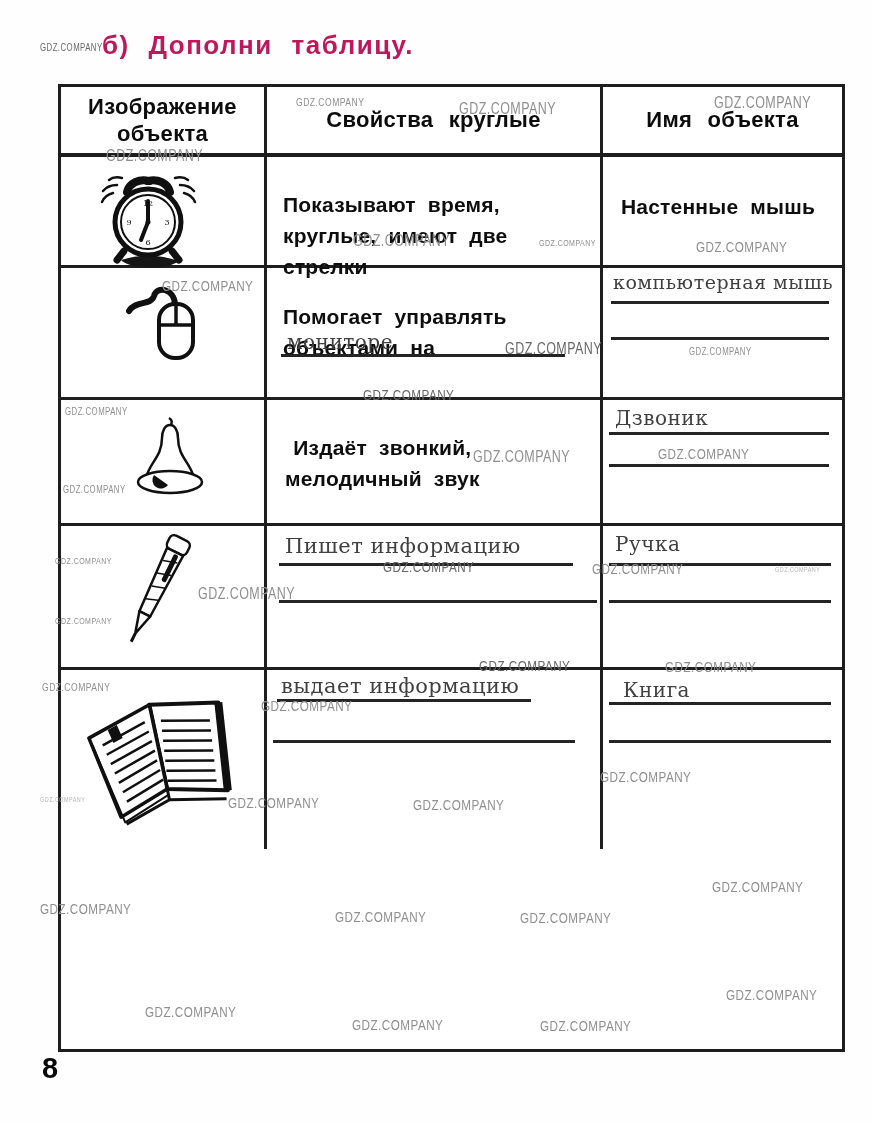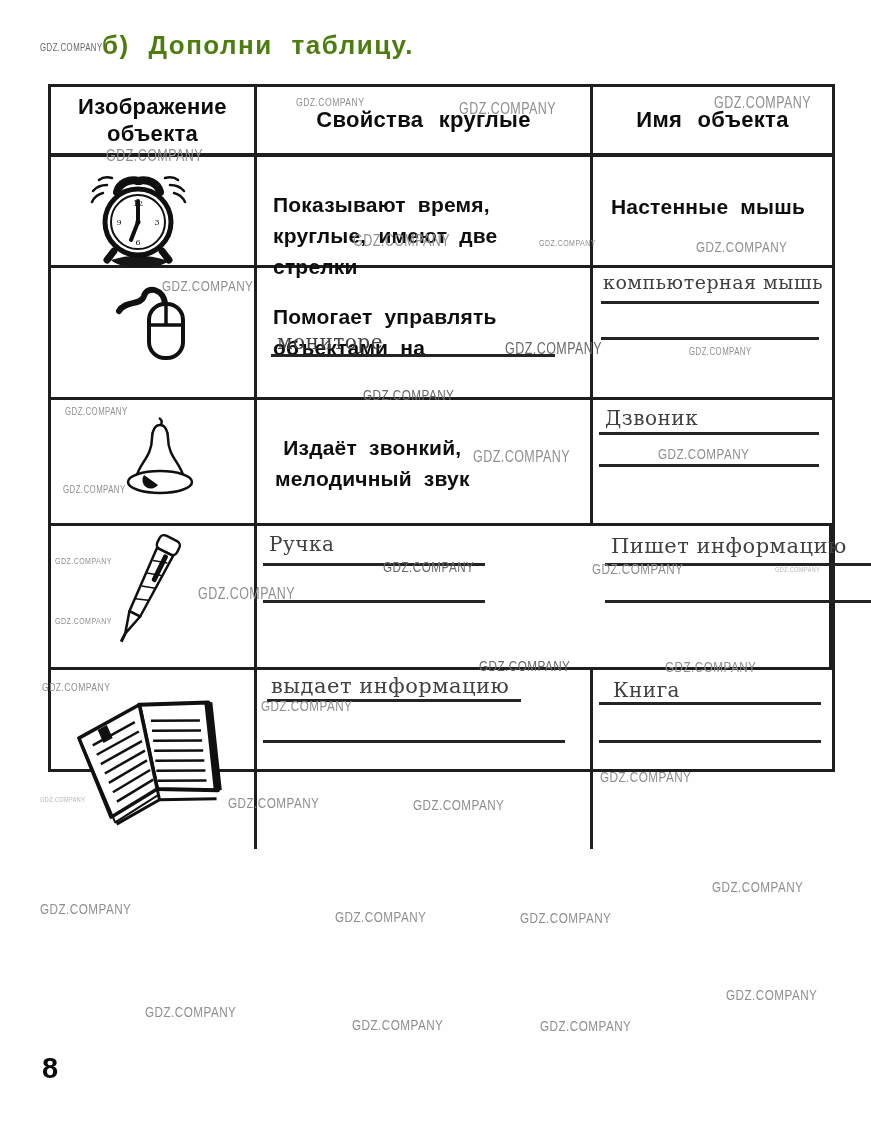--- a/index.html
+++ b/index.html
@@ -1,23 +1,23 @@
 <!DOCTYPE html>
 <html><head>
 <meta charset="utf-8">
 <style>
   html,body{margin:0;padding:0;}
   body{width:871px;height:1123px;background:#ffffff;position:relative;overflow:hidden;
        font-family:"Liberation Sans",sans-serif;color:#101010;}
   .page{position:absolute;inset:0;background:#fefefe;}
 
   .title{position:absolute;left:102px;top:30px;font-size:26px;font-weight:bold;
-         letter-spacing:1.5px;word-spacing:10px;color:#4d7c0f;white-space:nowrap;}
-
-  .table{position:absolute;left:48px;top:84px;width:787px;height:688px;
+         letter-spacing:1.5px;word-spacing:10px;color:#be185d;white-space:nowrap;}
+
+  .table{position:absolute;left:58px;top:84px;width:787px;height:968px;
          display:grid;grid-template-columns:206px 336px 239px;
          grid-template-rows:70px 111px 132px 126px 144px 179px;
          border:3px solid #1e1e1e;box-sizing:border-box;background:#fff;}
   .cell{position:relative;border-right:3px solid #1e1e1e;border-bottom:3px solid #1e1e1e;
         box-sizing:border-box;overflow:visible;}
   .cell.c-last{border-right:none;}
   .cell.r-last{border-bottom:none;}
   .th{display:flex;align-items:center;justify-content:center;text-align:center;
       font-weight:bold;font-size:22px;line-height:1.25;white-space:pre-line;
       letter-spacing:0.3px;word-spacing:9px;border-bottom-width:4px;color:#0c0c0c;}
@@ -146,29 +146,29 @@
             <path d="M41,86 L53,86 L47,108 Z"></path>
             <line x1="47" y1="108" x2="47" y2="117" stroke-width="3"></line>
             <line x1="40" y1="30" x2="54" y2="26" stroke-width="1.5"></line>
             <line x1="40" y1="44" x2="54" y2="40" stroke-width="1.5"></line>
             <line x1="41" y1="58" x2="54" y2="54" stroke-width="1.5"></line>
             <line x1="41" y1="72" x2="53" y2="68" stroke-width="1.5"></line>
           </g>
         </svg>
       </div>
     </div>
+    <div class="cell">
+      <div class="written" style="left:18px;top:8px;font-size:21px;">Пишет информацию</div>
+      <div class="rule" style="left:12px;top:37px;width:294px;"></div>
+      <div class="rule" style="left:12px;top:74px;width:318px;"></div>
+    </div>
     <div class="cell c-last">
       <div class="written" style="left:12px;top:6px;">Ручка</div>
       <div class="rule" style="left:6px;top:37px;width:222px;"></div>
       <div class="rule" style="left:6px;top:74px;width:222px;"></div>
-    </div>
-    <div class="cell">
-      <div class="written" style="left:18px;top:8px;font-size:21px;">Пишет информацию</div>
-      <div class="rule" style="left:12px;top:37px;width:294px;"></div>
-      <div class="rule" style="left:12px;top:74px;width:318px;"></div>
     </div>
 
     <div class="cell r-last">
       <div class="icon-wrap" style="left:16px;top:12px;">
         <svg width="170" height="160" viewBox="0 0 170 160">
           <g transform="rotate(-12 82 78)" stroke="#101010" stroke-linejoin="round">
             <path d="M84,22 L152,34 L143,122 L84,108 Z" fill="#ffffff" stroke-width="4"></path>
             <path d="M152,34 L143,122" stroke-width="8"></path>
             <path d="M84,22 L18,42 L33,126 L84,108 Z" fill="#ffffff" stroke-width="3.5"></path>
             <path d="M20,50 L36,132 L84,114" fill="none" stroke-width="2"></path>

